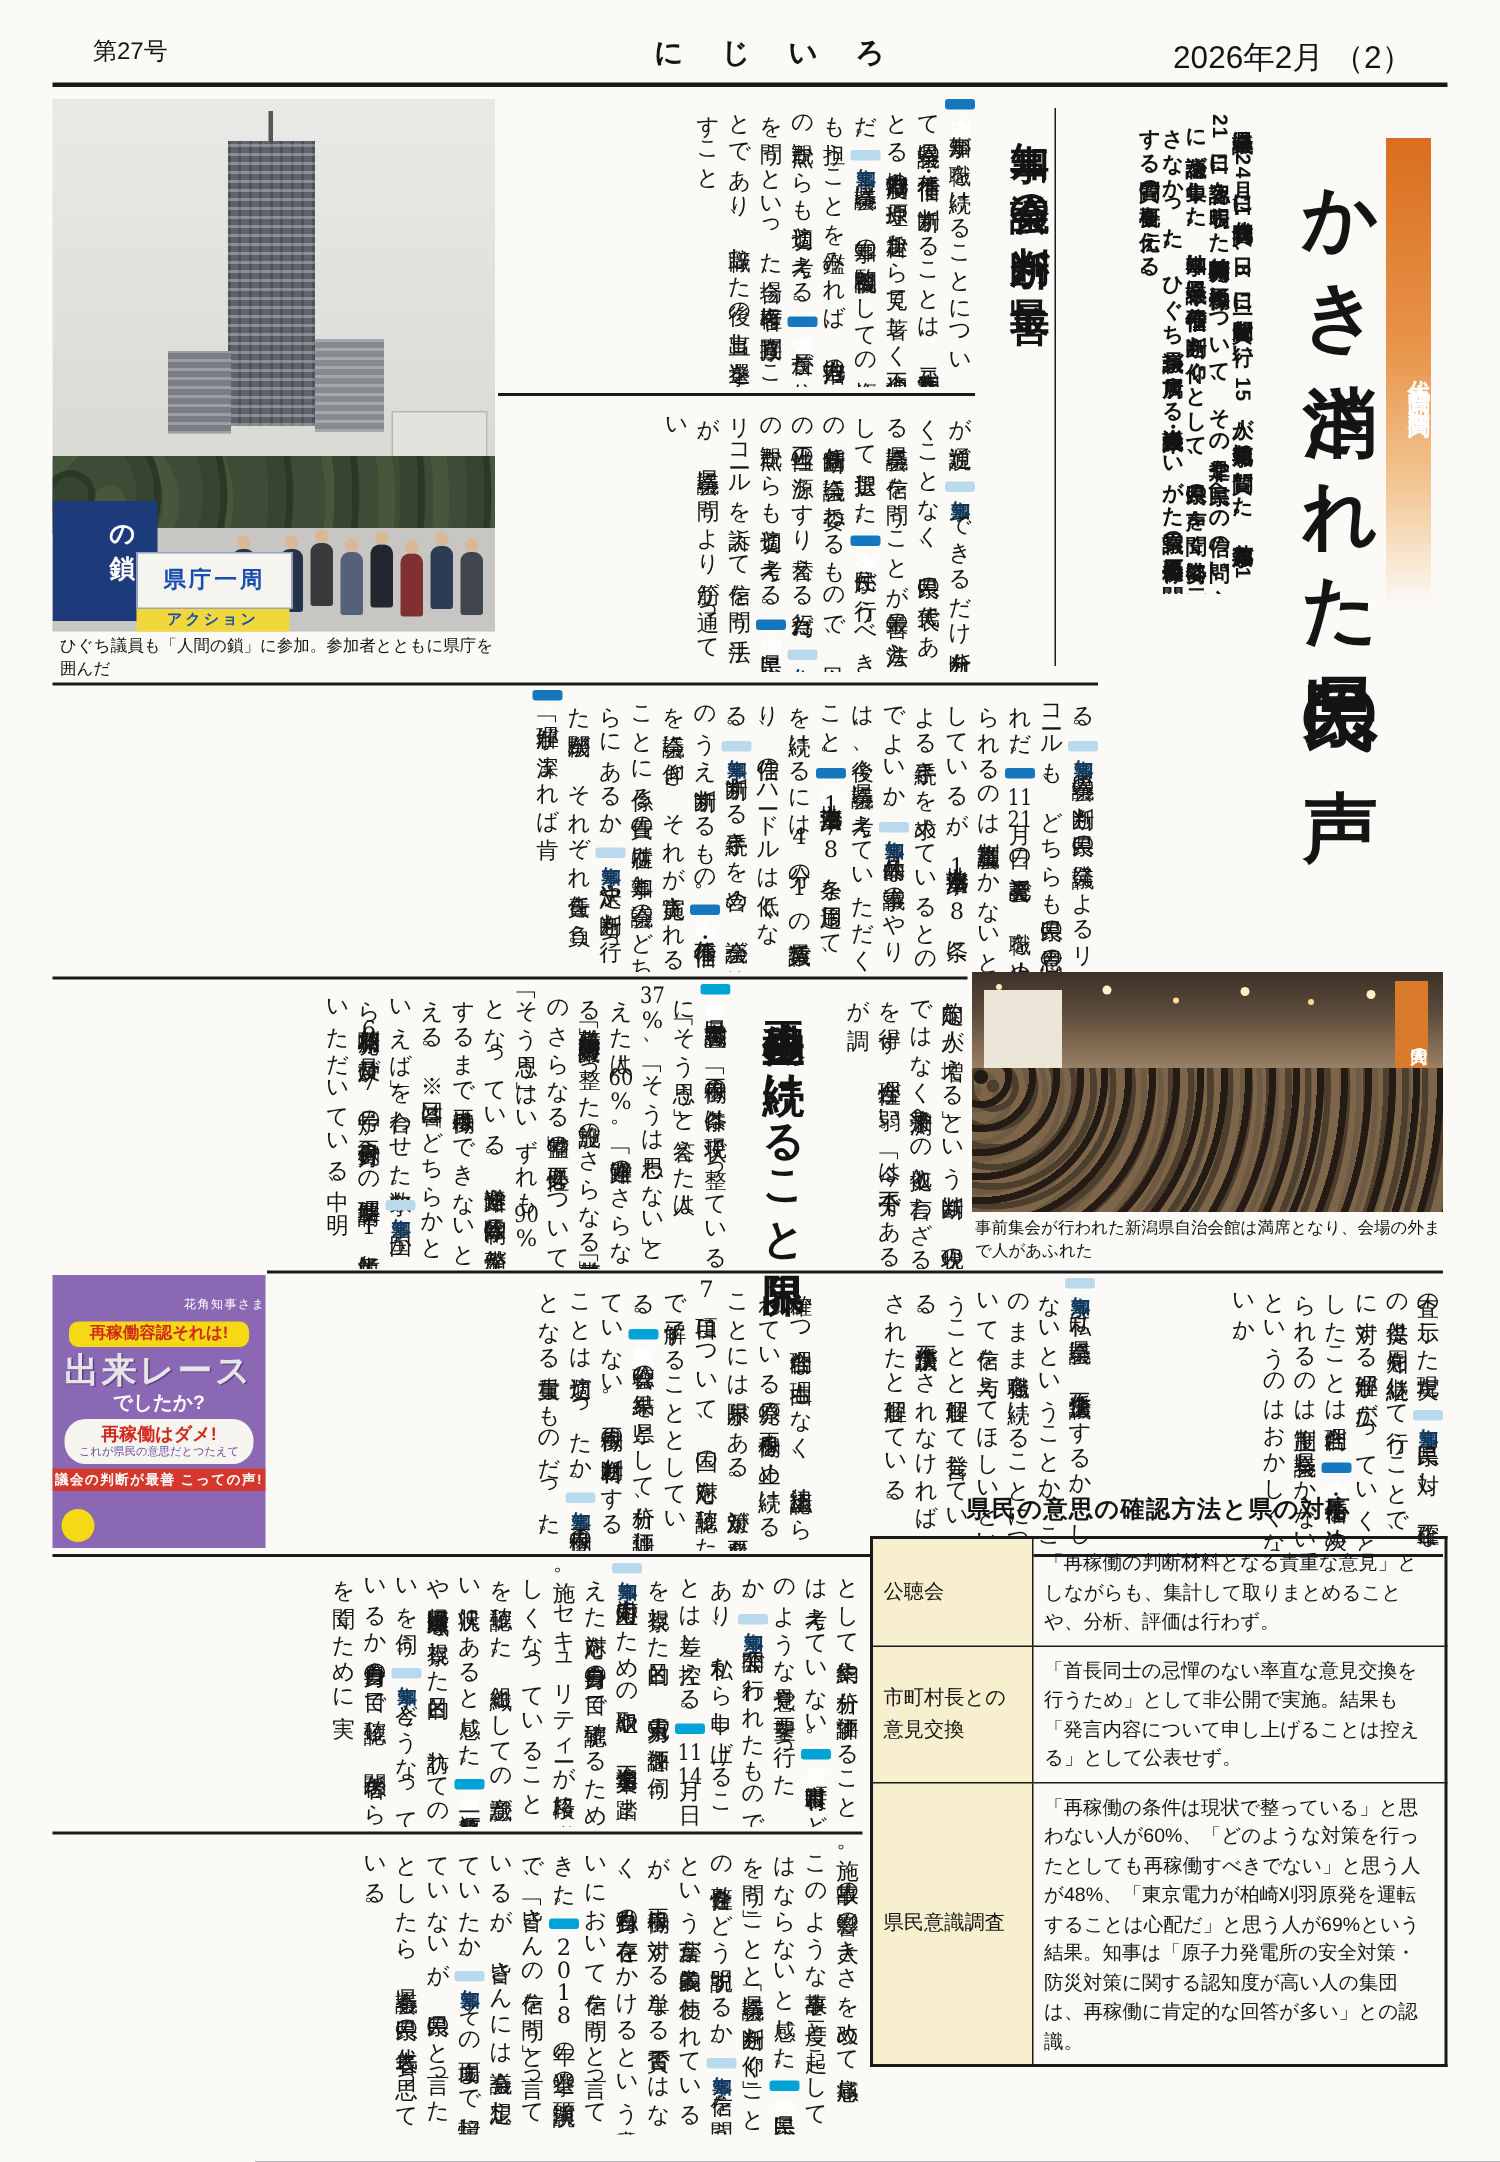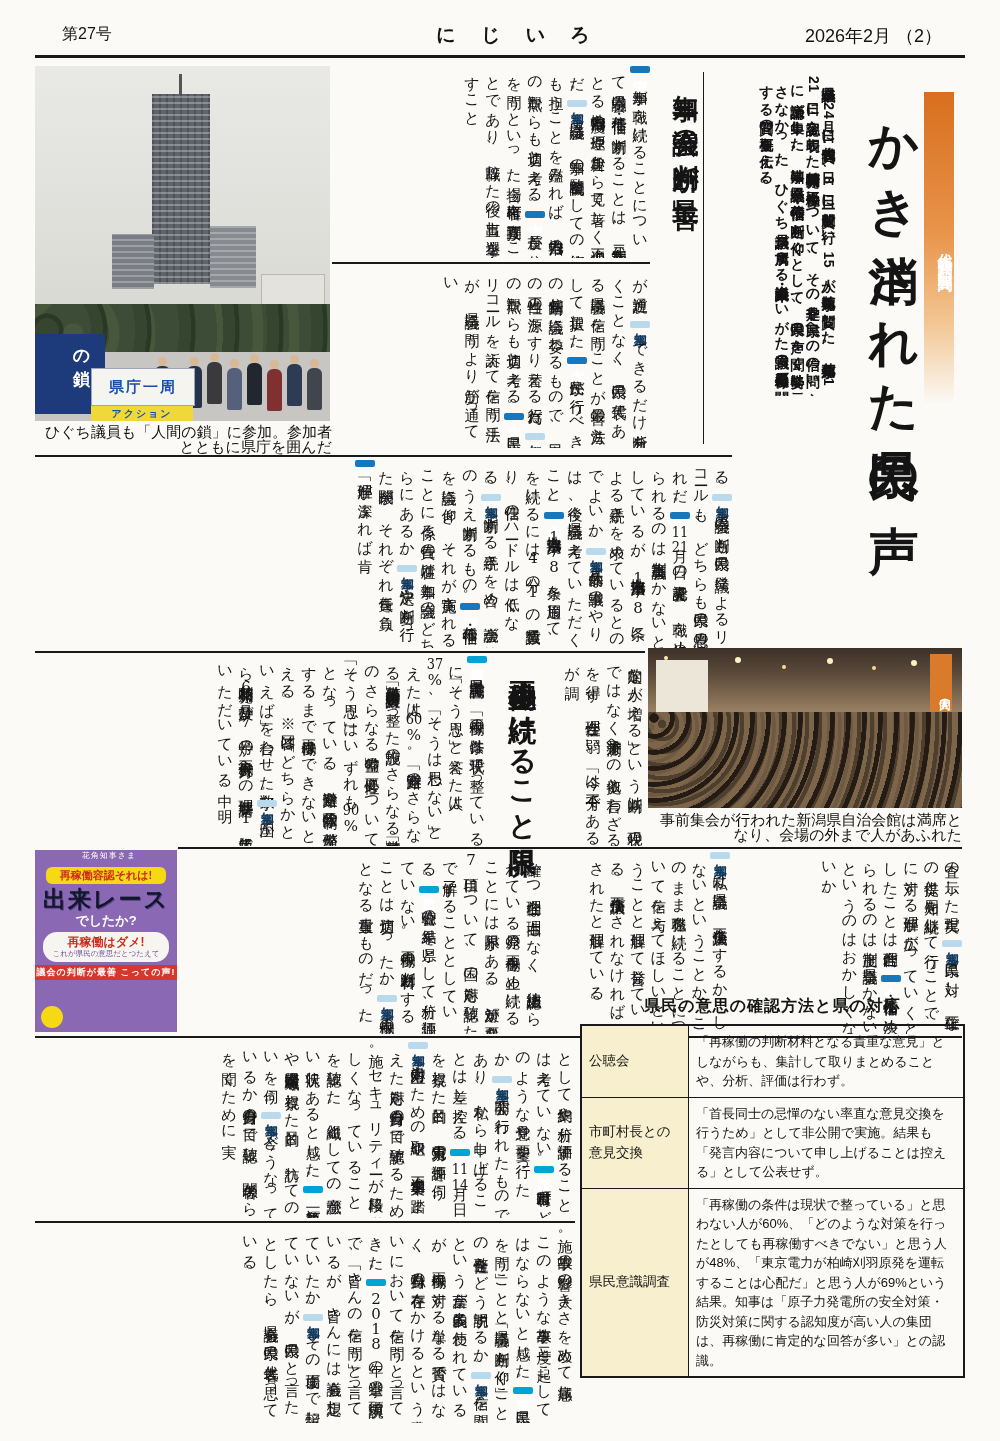--- a/index.html
+++ b/index.html
@@ -11,25 +11,25 @@
            letter-spacing:0.8px;color:#161616;}
   .tcy{text-combine-upright:all;}
   .up{text-orientation:upright;}
   .lbl{display:inline-block;font-family:"Liberation Sans","DejaVu Sans",sans-serif;font-weight:bold;
        font-size:13px;line-height:normal;padding:2px 1px 3px;margin:0 0 5px 0;border-radius:2px;letter-spacing:1px;}
   .lbl.obuchi{background:#1578be;color:#fff;}
   .lbl.chiji{background:#b9d9ec;color:#123a5e;}
   .lbl.makita{background:#00a3d6;color:#fff;}
   .hr{position:absolute;background:#1a1a1a;}
   .vr{position:absolute;background:#1a1a1a;}
-  .cap{font-size:15px;line-height:15px;color:#111;text-align:right;}
+  .cap{font-size:11px;line-height:15px;color:#111;}
   
   #hdr-issue{left:62px;top:24px;font-size:16px;}
   #hdr-title{left:0;right:0;top:22px;text-align:center;font-size:19px;font-weight:bold;letter-spacing:10px;margin-left:36px;}
-  #hdr-date{right:58px;top:24px;font-size:18px;}
+  #hdr-date{right:58px;top:24px;font-size:21px;}
   
   #kicker{left:924px;top:92px;width:30px;height:300px;
       background:linear-gradient(180deg,#d96e1e 0%,#e8944a 45%,#f3c896 75%,rgba(248,232,210,0) 100%);
       color:#fff;font-weight:bold;font-size:15px;letter-spacing:3px;padding-top:12px;text-align:center;
       font-family:"Liberation Sans","DejaVu Sans",sans-serif;}
   #main-title{left:838px;top:90px;width:90px;height:580px;font-size:50px;font-weight:900;
       letter-spacing:6px;font-family:"DejaVu Serif","Liberation Serif",serif;}
   #lead{left:706px;top:76px;width:130px;height:320px;font-size:14px;line-height:15.5px;
       font-weight:bold;letter-spacing:0.5px;font-family:"Liberation Sans","DejaVu Sans",sans-serif;}
   #hl1{left:650px;top:74px;width:54px;height:340px;font-size:26px;font-weight:800;letter-spacing:2px;
@@ -69,24 +69,24 @@
                  208px 10px 0 #ffd98f,248px 5px 0 1px #fff0c0,282px 11px 0 #ffda90;}
   #ph2-banner{position:absolute;right:10px;top:6px;width:22px;height:78px;background:#d97b2a;color:#fff;
       writing-mode:vertical-rl;font-size:11px;font-weight:bold;text-align:center;padding-top:4px;}
   #ph2-crowd{position:absolute;left:0;bottom:0;width:314px;height:96px;background-color:#7c6549;
       background-image:repeating-radial-gradient(circle at 6px 6px,#241c14 0 4.5px,rgba(0,0,0,0) 5px 16px),
       repeating-radial-gradient(circle at 14px 12px,#4e3e2e 0 4px,rgba(0,0,0,0) 4.5px 13px),
       repeating-radial-gradient(circle at 3px 15px,#6e5a42 0 3.5px,rgba(0,0,0,0) 4px 11px);}
   #cap2{left:650px;top:812px;width:312px;}
   
   #poster{left:35px;top:850px;width:142px;height:182px;background:#8a68b4;overflow:hidden;text-align:center;}
-  #po-l1{color:#fff;font-size:8px;text-align:center;padding:0 0 1px 6px;letter-spacing:1px;}
+  #po-l1{color:#fff;font-size:8px;text-align:right;padding:14px 0 1px 6px;letter-spacing:1px;}
   #po-l2{margin:5px auto 2px;width:120px;background:#f5d915;border-radius:6px;color:#d02a1e;
         font-size:11px;font-weight:bold;line-height:17px;}
-  #po-l3{color:#0f172a;font-size:23px;font-weight:900;letter-spacing:2px;line-height:26px;text-shadow:1px 1px 0 #5a3f86;}
+  #po-l3{color:#e5e5e5;font-size:23px;font-weight:900;letter-spacing:2px;line-height:26px;text-shadow:1px 1px 0 #5a3f86;}
   #po-l4{color:#fff;font-size:13px;font-weight:bold;line-height:17px;}
   #po-panel{margin:3px auto 0;width:126px;background:#f7f5ef;border-radius:14px;padding:3px 0 3px;}
   #po-l5{color:#d02a1e;font-size:12px;font-weight:900;line-height:14px;}
   #po-l6{color:#6a4fa0;font-size:7.5px;line-height:10px;}
   #po-l7{margin-top:3px;background:#d5372c;color:#fff;font-size:9px;font-weight:bold;line-height:15px;letter-spacing:1px;}
   #po-sun{position:absolute;left:6px;bottom:4px;width:22px;height:22px;border-radius:50%;background:#f5d915;}
   
   #tbl-wrap{left:580px;top:996px;width:385px;}
   #tbl-title{text-align:center;font-weight:bold;font-size:16px;margin:0 0 7px 0;letter-spacing:1px;}
   table.tb{border-collapse:collapse;width:385px;border:2.5px solid #1a1a1a;font-size:13px;}

